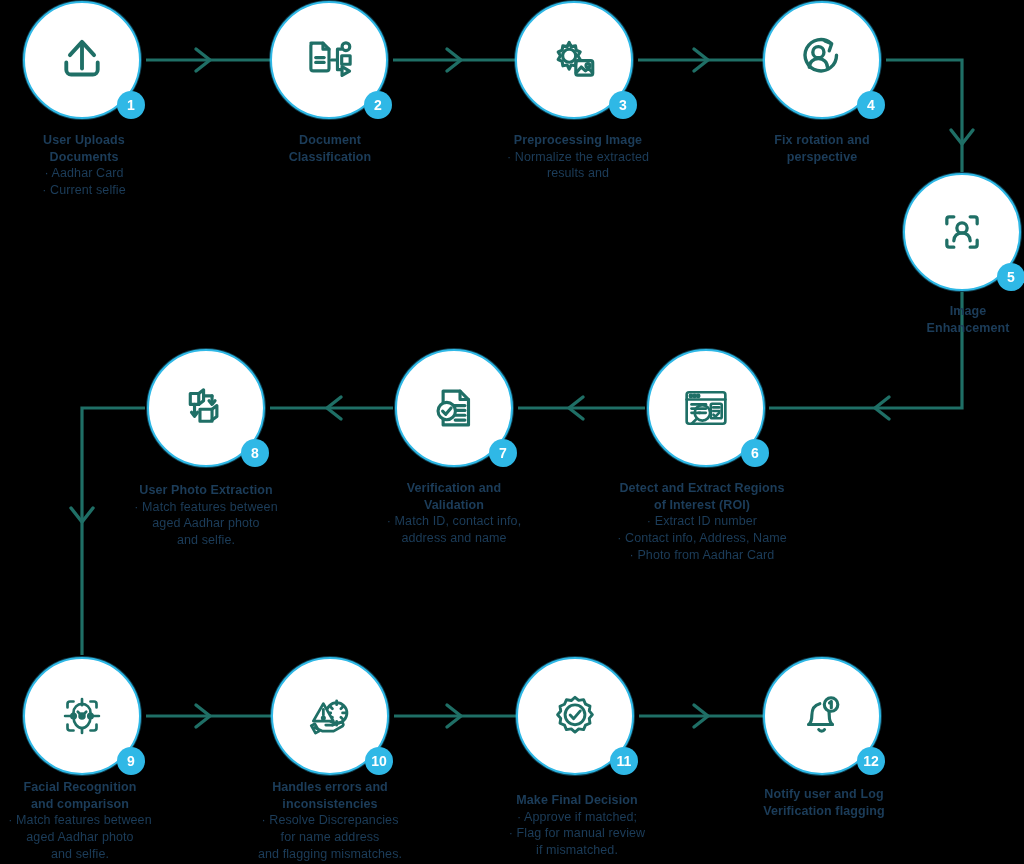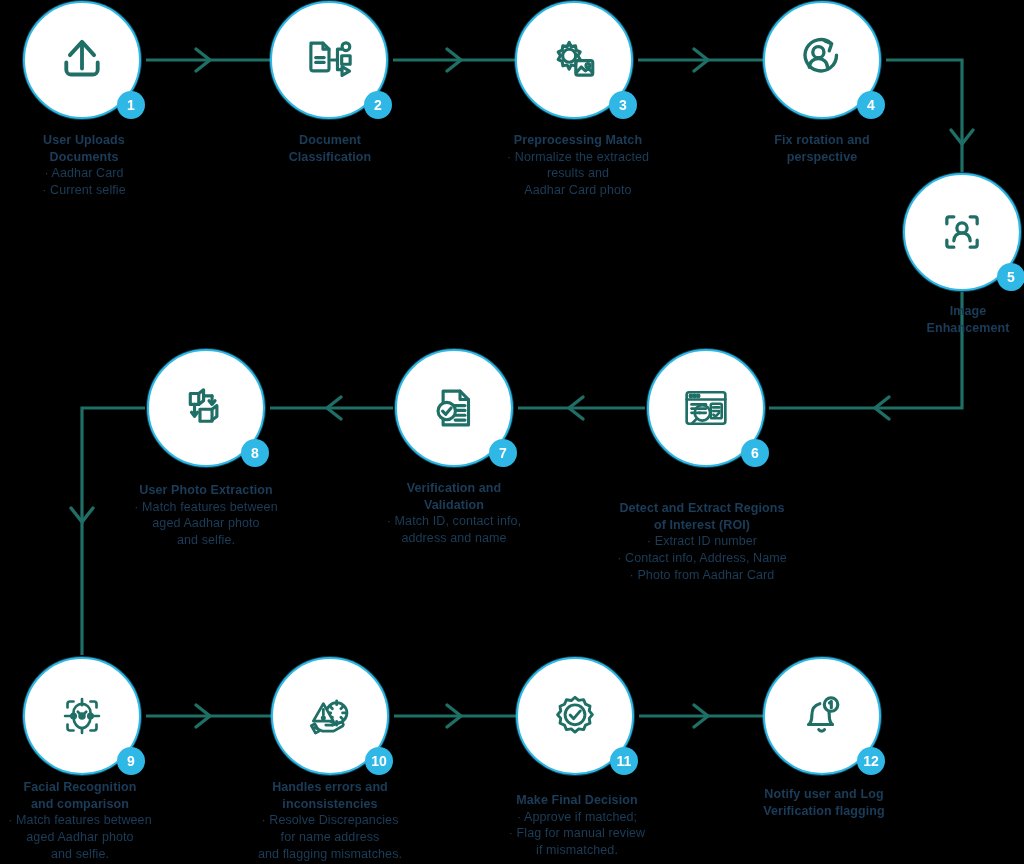--- a/index.html
+++ b/index.html
@@ -116,24 +116,23 @@
           <circle cx="20" cy="20.5" r="5.4"></circle>
           <rect x="25.5" y="24.5" width="14" height="12" rx="1.6"></rect>
           <circle cx="35.5" cy="28.5" r="1.6"></circle>
           <path d="M25.8 34.5 L30 29.8 L33.5 33 L36 30.8 L39.3 34.5"></path>
         </svg>
       </span>
       <span class="badge">3</span>
     </div>
   </div>
   <div class="caption cap-wide" style="left:578px;top:132px">
-    <div>Preprocessing Match</div>
+    <div>Preprocessing Image</div>
     <div class="sub">· Normalize the extracted</div>
     <div class="sub">results and</div>
-    <div class="sub">Aadhar Card photo</div>
   </div>
 
   <div class="node" style="left:822px;top:60px">
     <div class="bubble">
       <span>
         <svg width="58" height="58" viewBox="0 0 48 48" fill="none" stroke="#1F6F66" stroke-width="2.8" stroke-linecap="round" stroke-linejoin="round">
           <path d="M36 20a13 13 0 1 1-4.6-9.9"></path>
           <path d="M26.4 8.2 L32 10.6 L30 16.4"></path>
           <circle cx="21" cy="17.5" r="4.6"></circle>
           <path d="M13.5 30c0-4.4 3.4-7.2 7.5-7.2s7.5 2.8 7.5 7.2"></path>
@@ -184,21 +183,21 @@
             <path d="M30 26.5h5"></path>
             <path d="M30.2 29.6 L31.8 31.2 L34.8 28"></path>
           <circle cx="21" cy="28" r="6.4"></circle>
           <path d="M16.4 32.8 L12.4 36.8"></path>
           <path d="M18.2 28h5.6"></path>
         </svg>
       </span>
       <span class="badge">6</span>
     </div>
   </div>
-  <div class="caption cap-wide" style="left:702px;top:500px">
+  <div class="caption cap-wide" style="left:702px;top:480px">
     <div>Detect and Extract Regions</div>
     <div>of Interest (ROI)</div>
     <div class="sub">· Extract ID number</div>
     <div class="sub">· Contact info, Address, Name</div>
     <div class="sub">· Photo from Aadhar Card</div>
   </div>
 
   <div class="node" style="left:454px;top:408px">
     <div class="bubble">
       <span>

